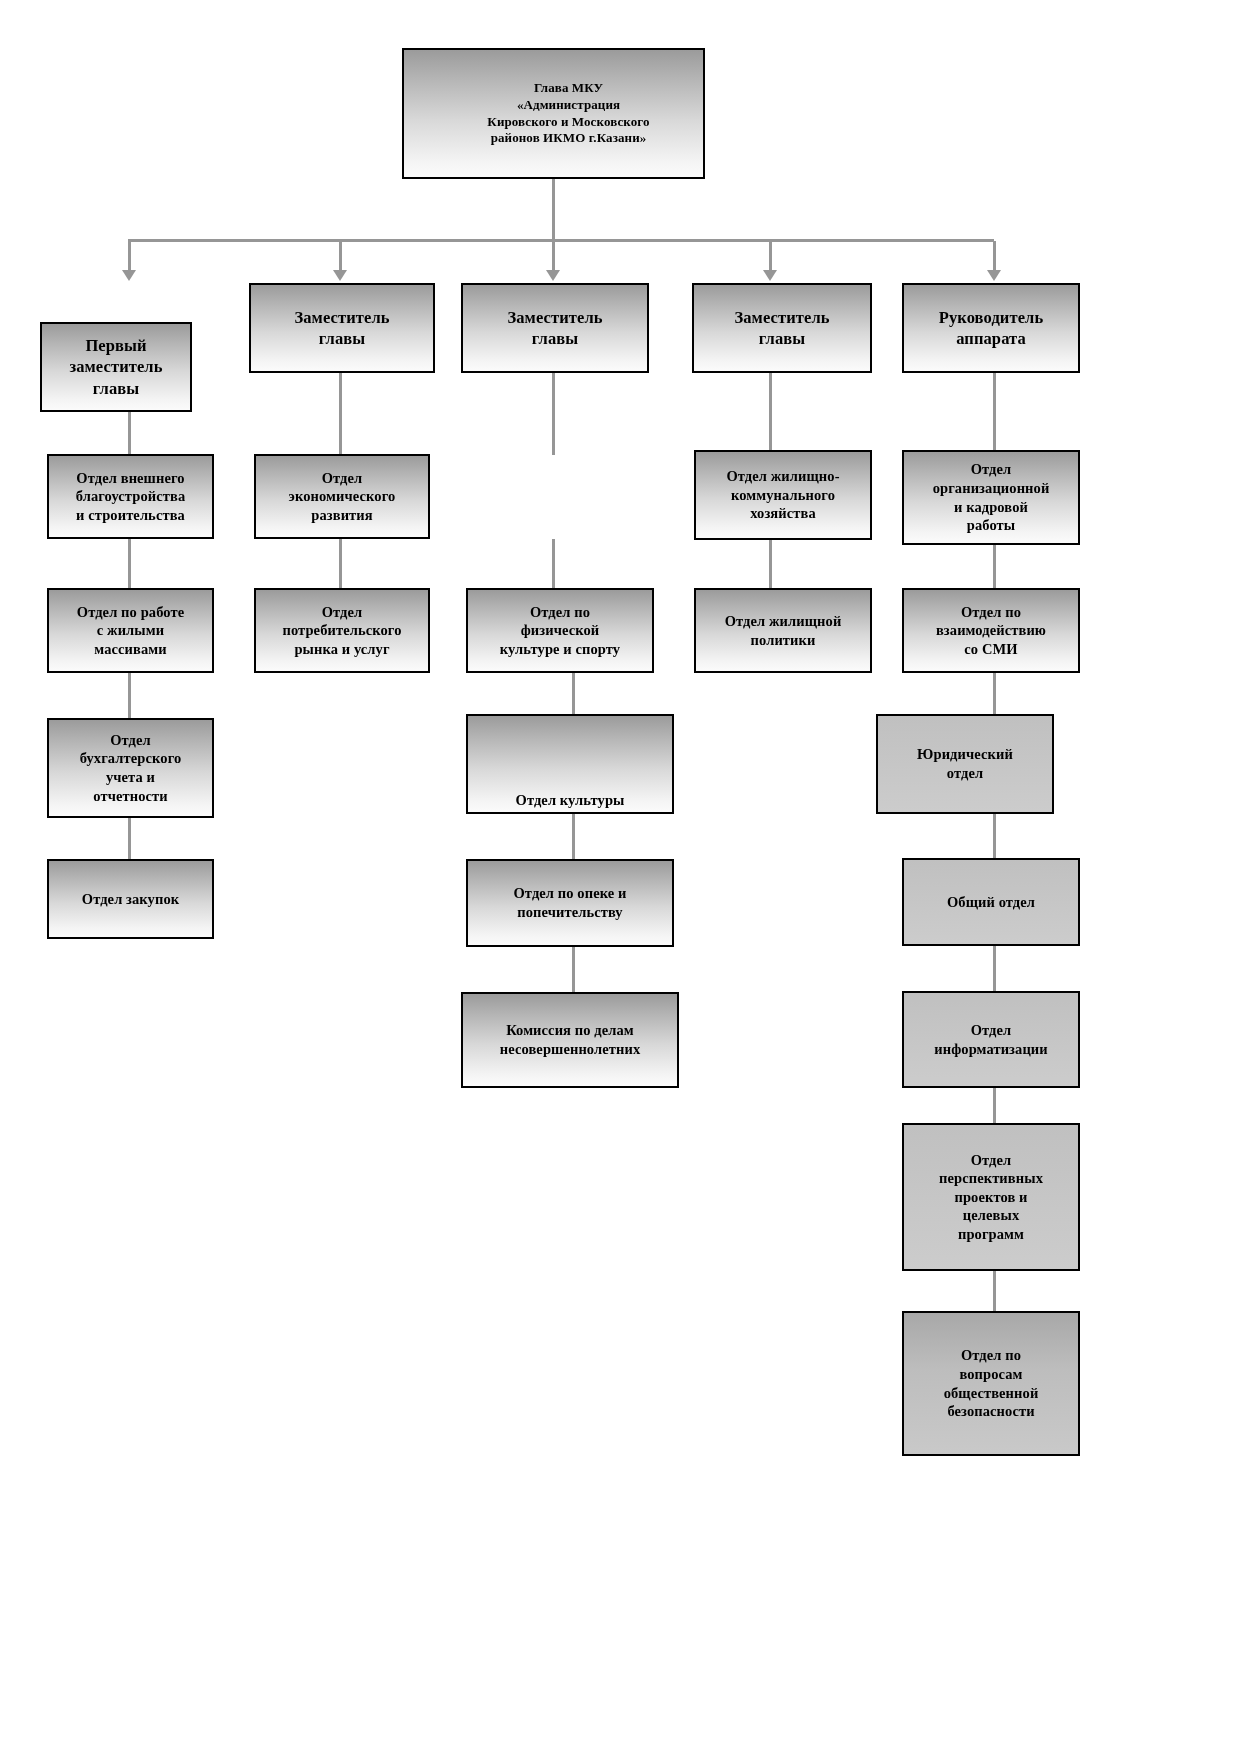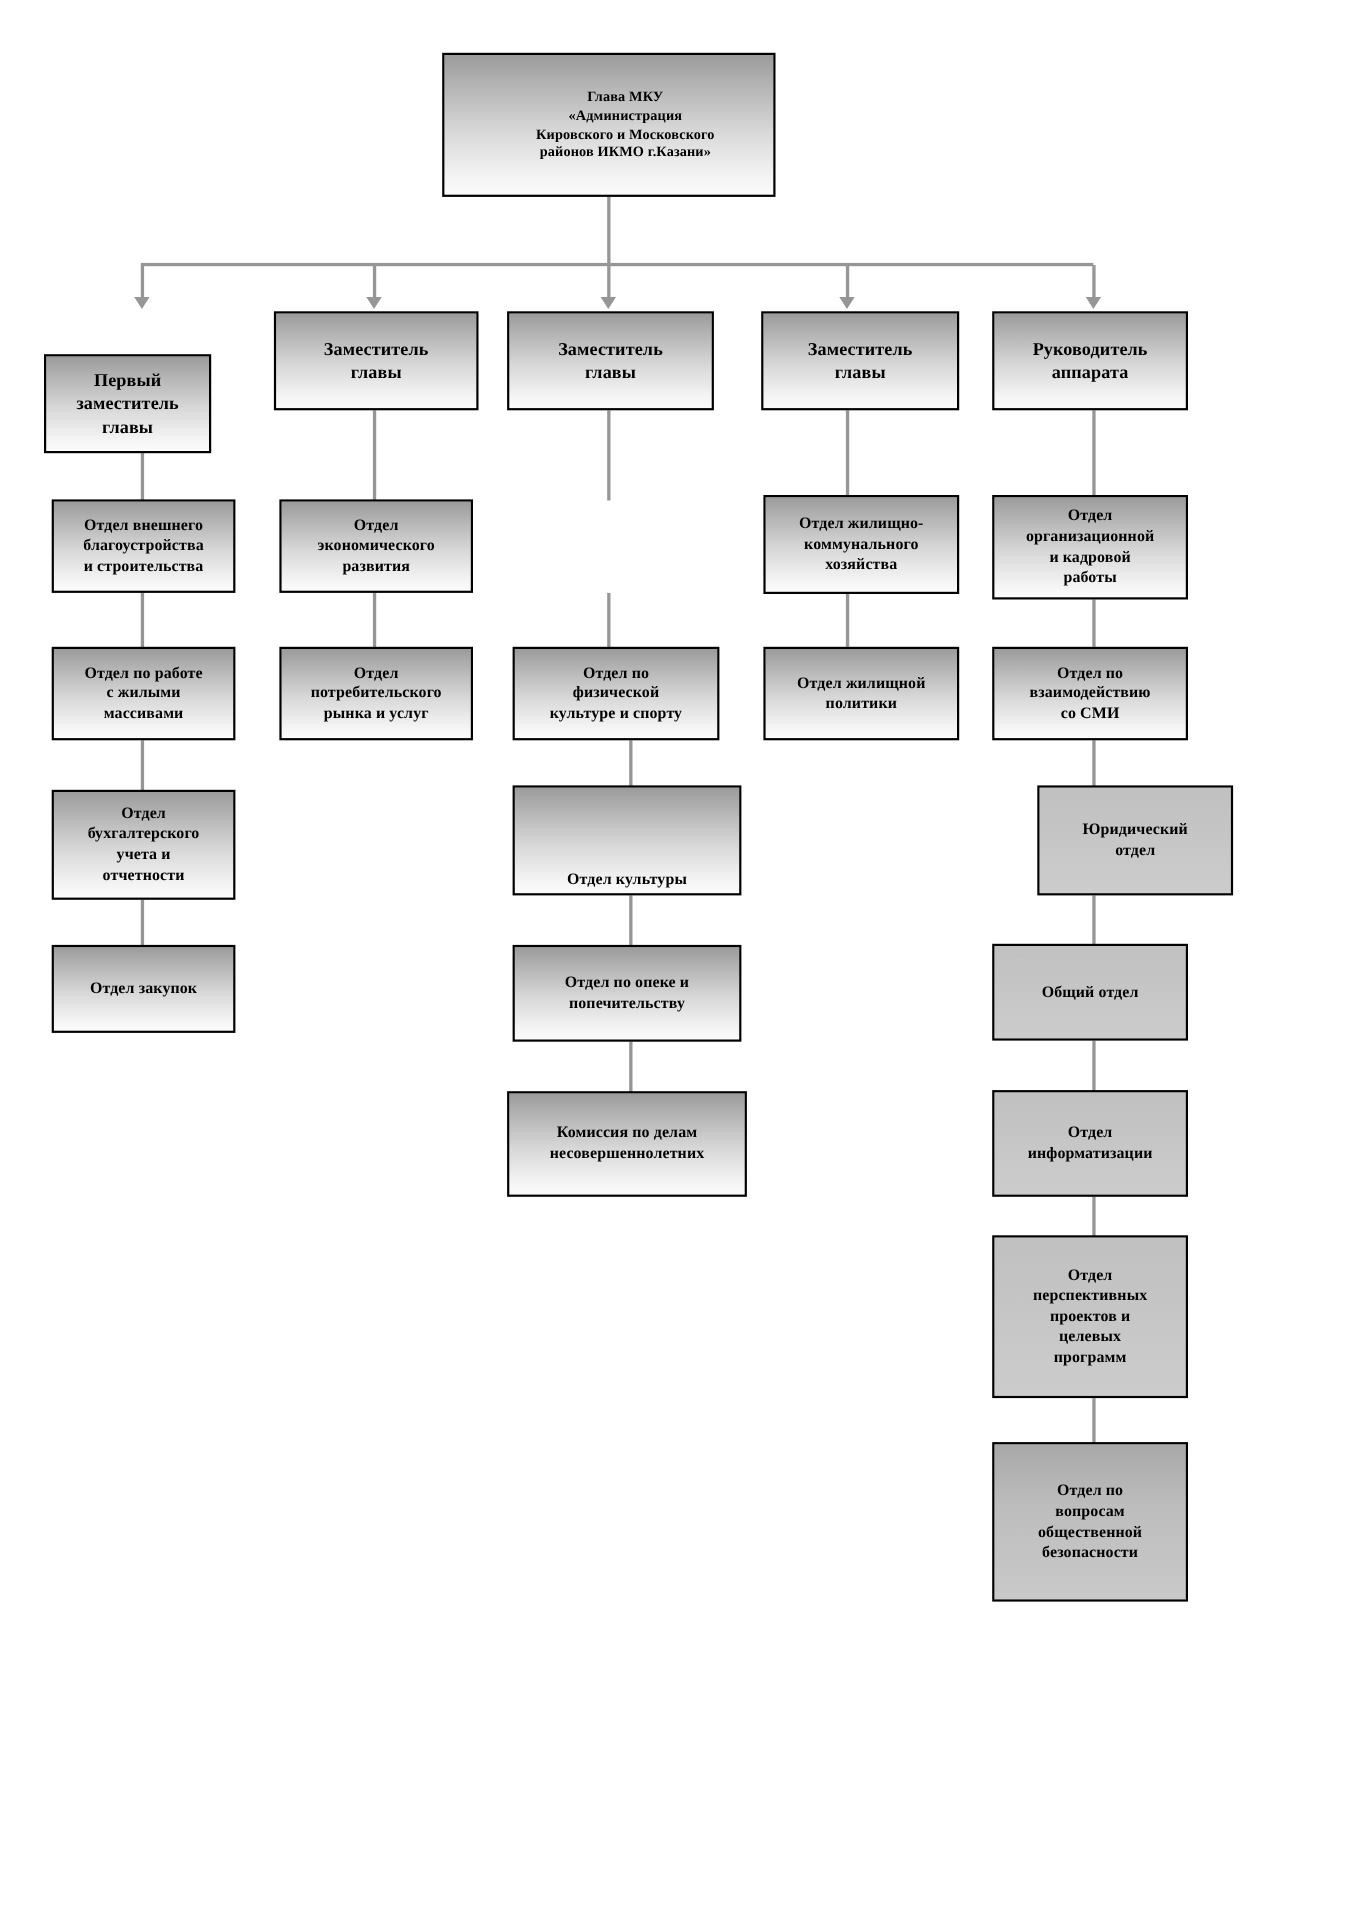--- a/index.html
+++ b/index.html
@@ -190,21 +190,21 @@
 и кадровой
 работы</span>
   </div>
   <div class="conn v" style="left:993px; top:545px; width:3px; height:43px;"></div>
   <div class="node" style="left:902px; top:588px; width:178px; height:85px; font-size:14.5px;">
     <span class="node-label">Отдел по
 взаимодействию
 со СМИ</span>
   </div>
   <div class="conn v" style="left:993px; top:673px; width:3px; height:42px;"></div>
-  <div class="node flat" style="left:943px; top:714px; width:178px; height:100px; font-size:14.5px;">
+  <div class="node flat" style="left:876px; top:714px; width:178px; height:100px; font-size:14.5px;">
     <span class="node-label">Юридический
 отдел</span>
   </div>
   <div class="conn v" style="left:993px; top:814px; width:3px; height:45px;"></div>
   <div class="node flat" style="left:902px; top:858px; width:178px; height:88px; font-size:14.5px;">
     <span class="node-label">Общий отдел</span>
   </div>
   <div class="conn v" style="left:993px; top:946px; width:3px; height:46px;"></div>
   <div class="node flat" style="left:902px; top:991px; width:178px; height:97px; font-size:14.5px;">
     <span class="node-label">Отдел

